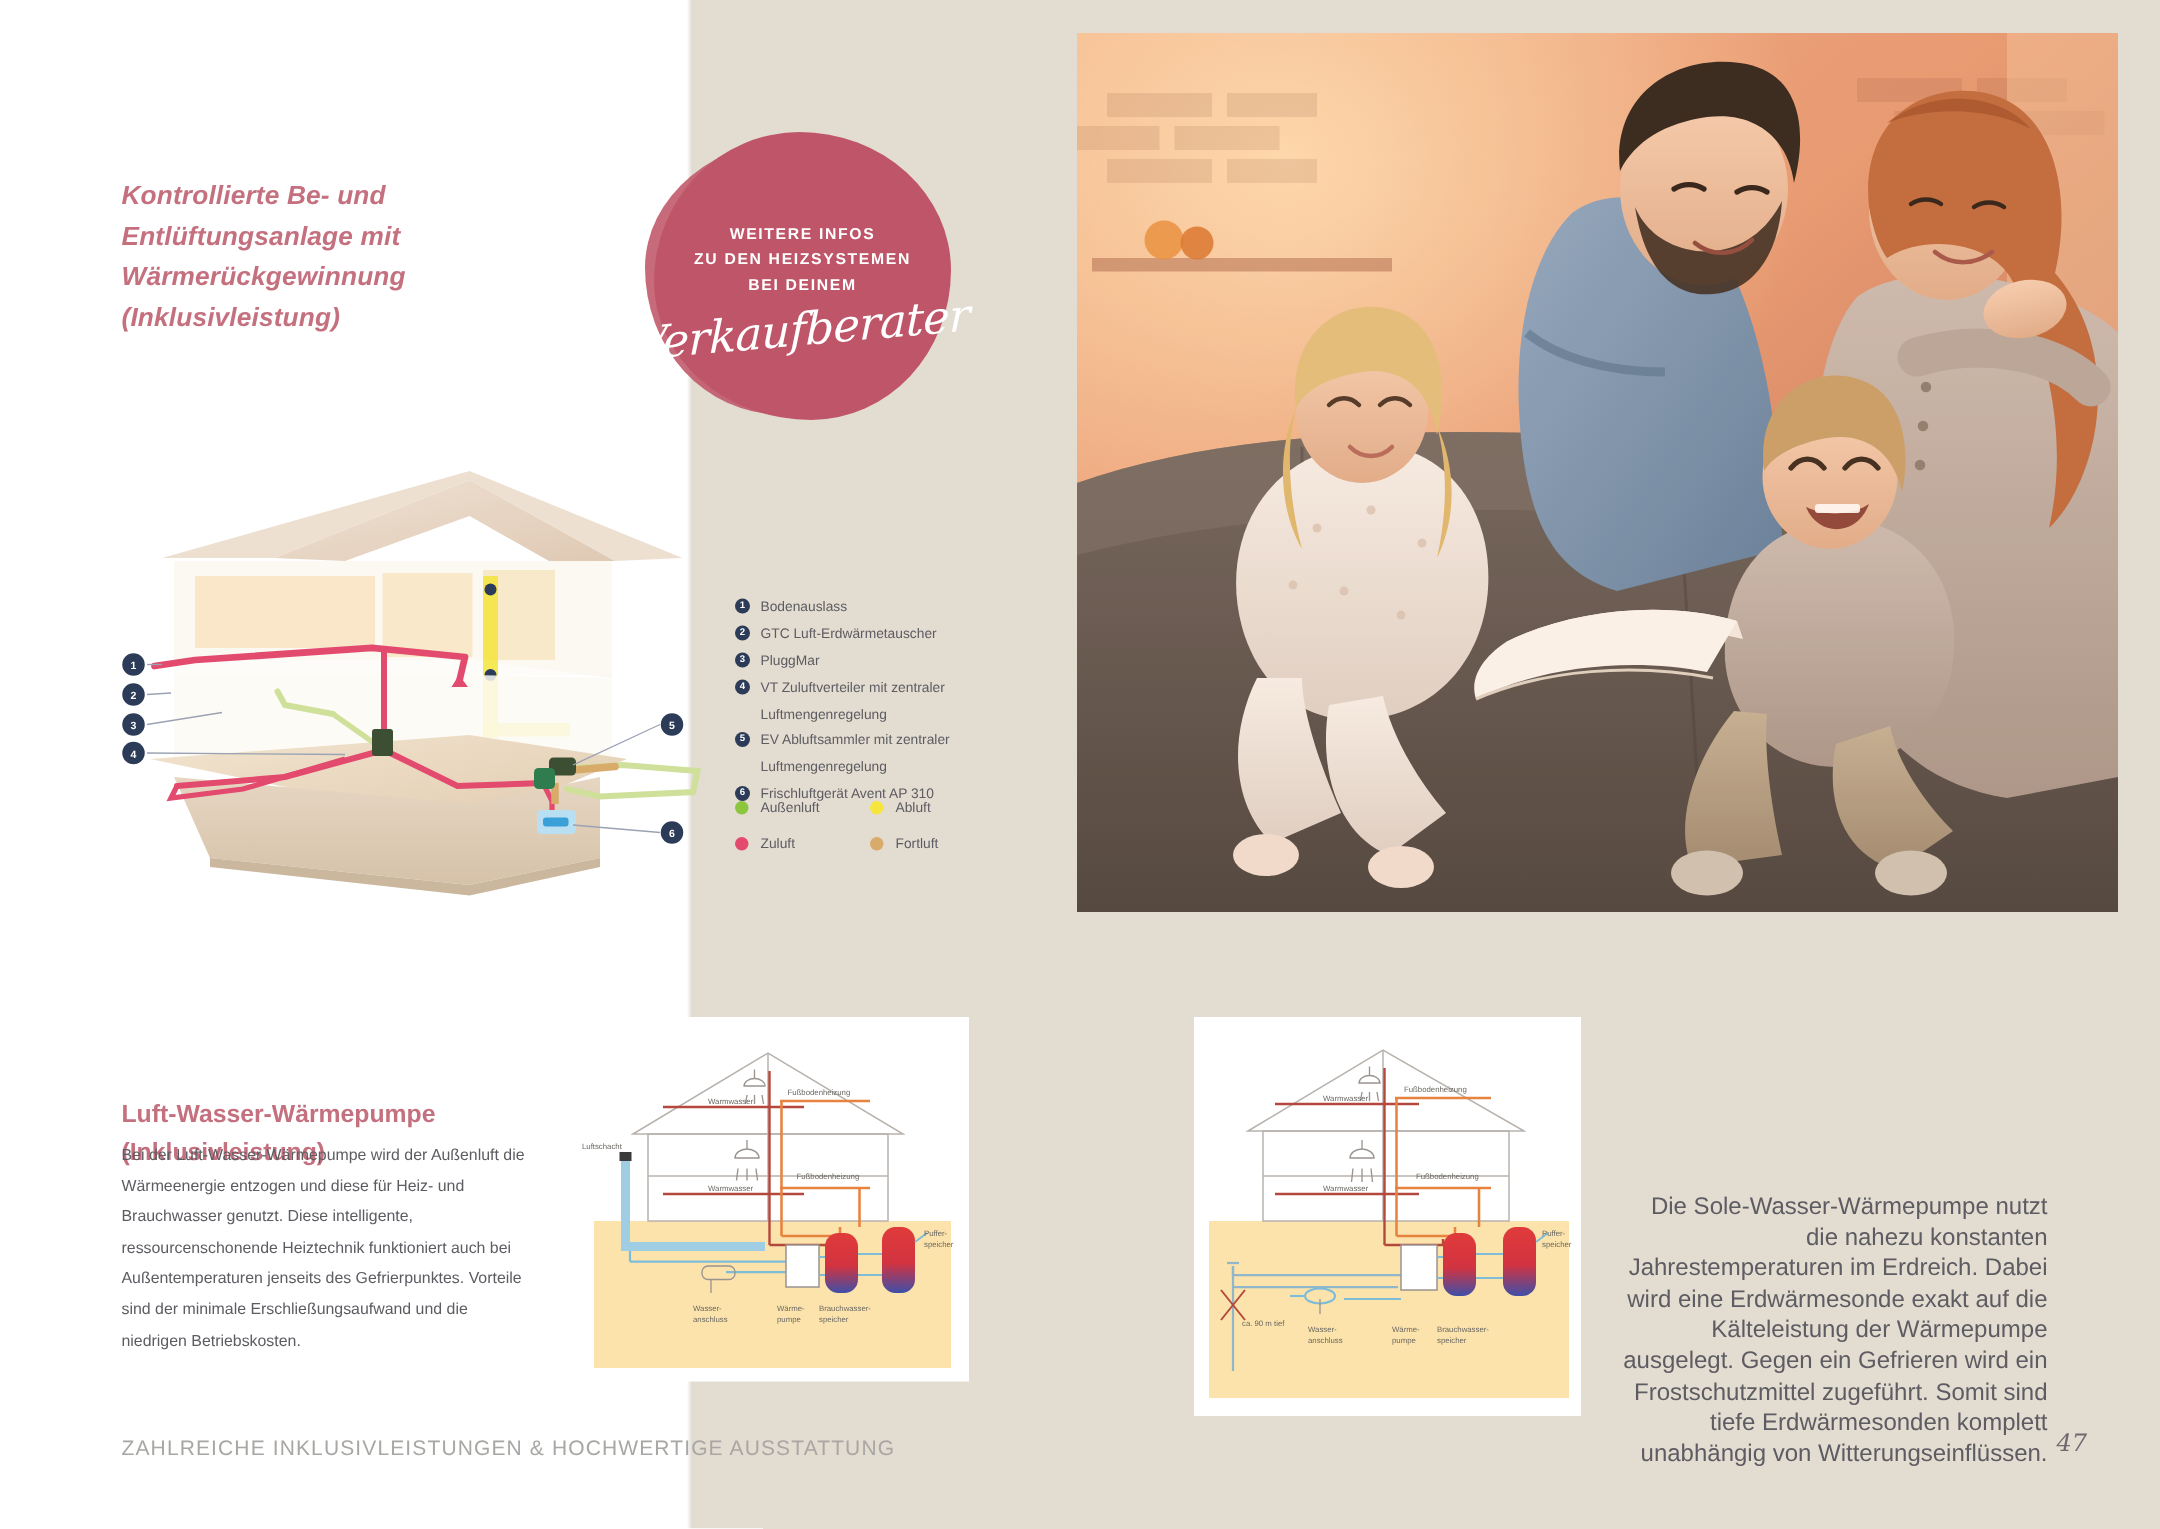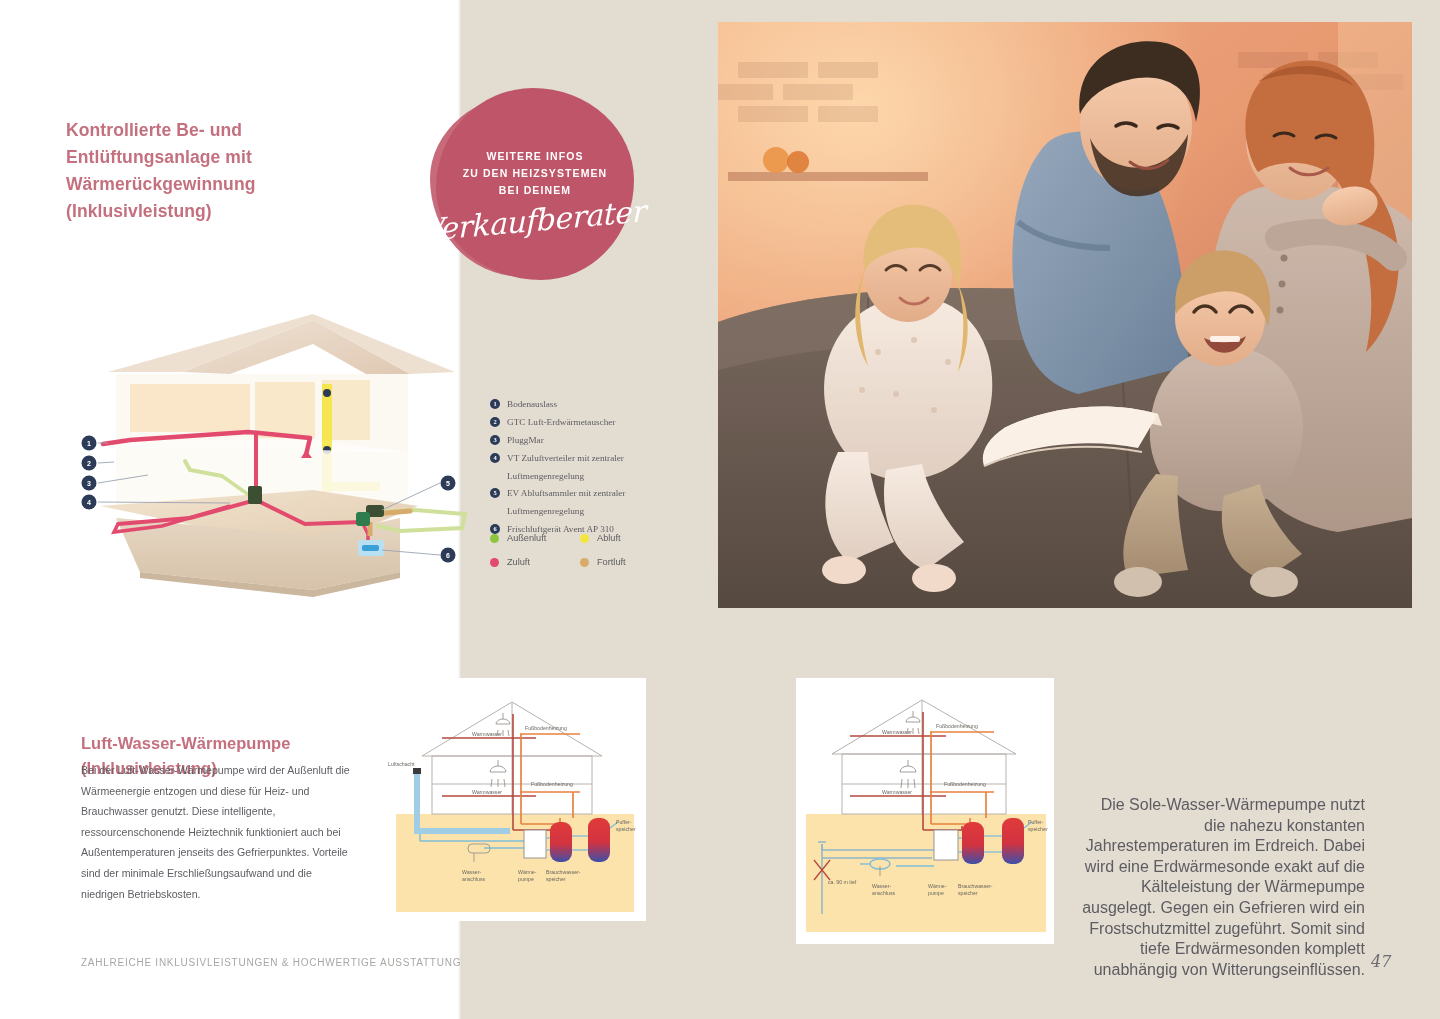--- a/index.html
+++ b/index.html
@@ -21,23 +21,24 @@
     background: #e3dcd1;
   }
   .fold-line {
     position: absolute; left: 458px; top: 0; width: 4px; height: 1019px;
     background: linear-gradient(to right, #ffffff, #e6e1da 60%, #d9d2c7);
     opacity: .9;
   }
 
   
   .head-1 {
-    position: absolute; left: 66px; top: 117px; width: 330px;
+    position: absolute; left: 81px; top: 117px; width: 330px;
     color: #c4707e; font-size: 17.5px; line-height: 27px; font-weight: 600;
     letter-spacing: .1px;
+    font-style: italic;
   }
   .body-1 {
     position: absolute; left: 81px; top: 215px; width: 300px;
     color: #5d5c62; font-size: 10.8px; line-height: 21px; font-weight: 400;
   }
 
   .head-2 {
     position: absolute; left: 81px; top: 731px; width: 300px;
     color: #c4707e; font-size: 16.5px; line-height: 25px; font-weight: 600;
   }
@@ -81,21 +82,21 @@
     color: #fff; font-size: 10.5px; font-weight: 700; letter-spacing: 1.1px;
     text-align: right; line-height: 15px;
   }
   .badge-script {
     color: #fff; font-size: 30px; line-height: 34px; margin-top: 4px;
     font-family: "DejaVu Serif", serif; font-style: italic; font-weight: 400;
     transform: rotate(-5deg) skewX(-6deg); letter-spacing: -0.5px;
   }
 
   
-  .legend { position: absolute; left: 490px; top: 397px; width: 200px; font-family: Liberation Serif, serif; }
+  .legend { position: absolute; left: 490px; top: 397px; width: 200px; }
   .legend-row { display: flex; align-items: flex-start; margin-bottom: 3px; }
   .legend-num {
     flex: 0 0 auto; width: 10px; height: 10px; border-radius: 50%;
     background: #2c3b58; color: #fff; font-size: 6.4px; line-height: 10px;
     text-align: center; margin-top: 2px; margin-right: 7px; font-weight: 700;
   }
   .legend-label { color: #5d5c62; font-size: 9.2px; line-height: 15px; }
   .legend-cont { color: #5d5c62; font-size: 9.2px; line-height: 15px; padding-left: 17px; }
 
   .colorkey {
@@ -123,21 +124,21 @@
 
   
   .house-illustration {
     position: absolute; left: 70px; top: 300px; width: 400px; height: 300px;
   }
   .house-illustration svg { display: block; width: 100%; height: 100%; }
 
   
   .footer-note {
     position: absolute; left: 81px; top: 957px;
-    color: #a9a7a4; font-size: 10px; letter-spacing: .75px;
+    color: #a9a7a4; font-size: 14px; letter-spacing: .75px;
   }
   .page-number {
     position: absolute; left: 1359px; top: 952px;
     color: #6d6b70; font-size: 16px; font-style: italic;
     font-family: "DejaVu Serif", serif;
     margin-left: 12px;
   }
 </style>
 </head>
 <body>

